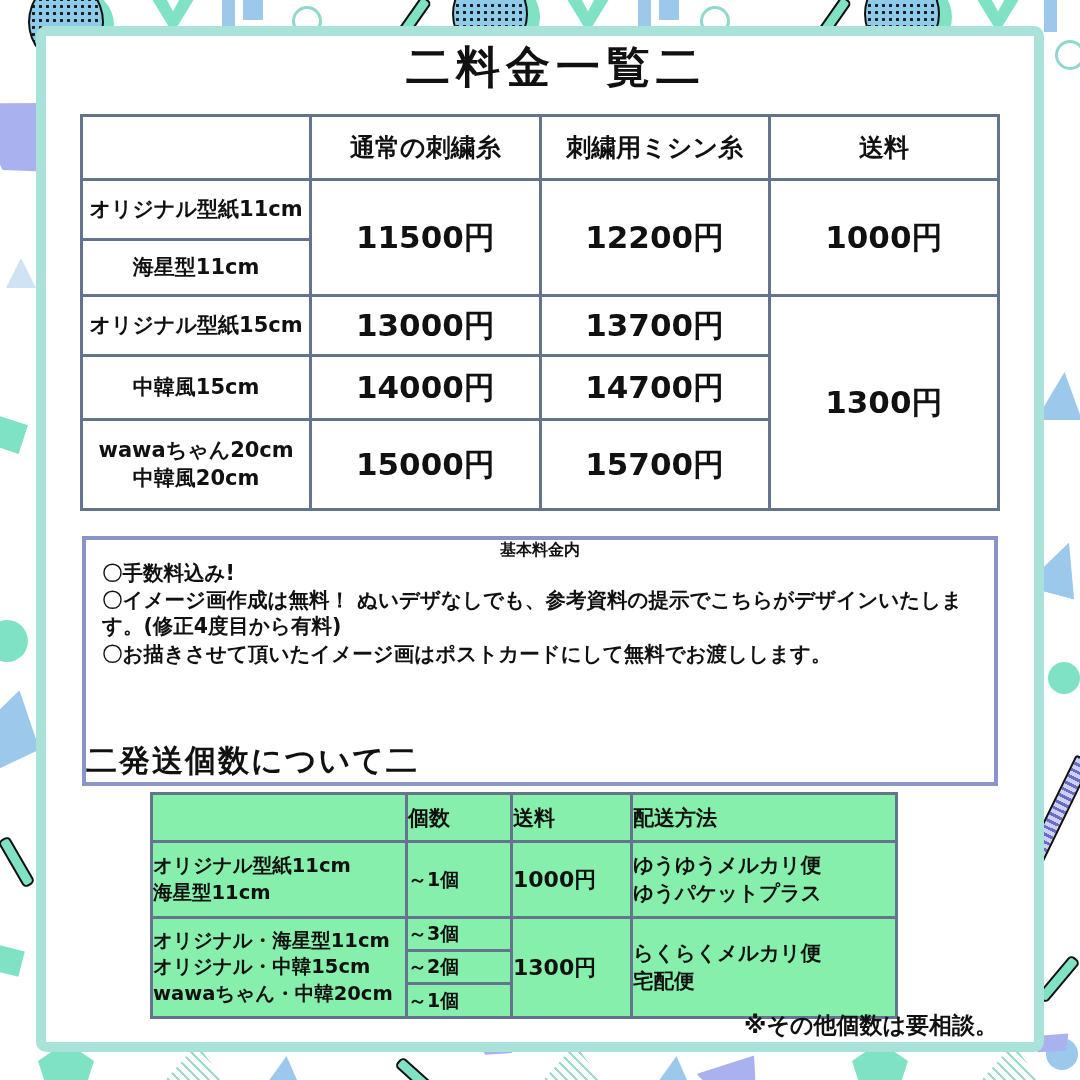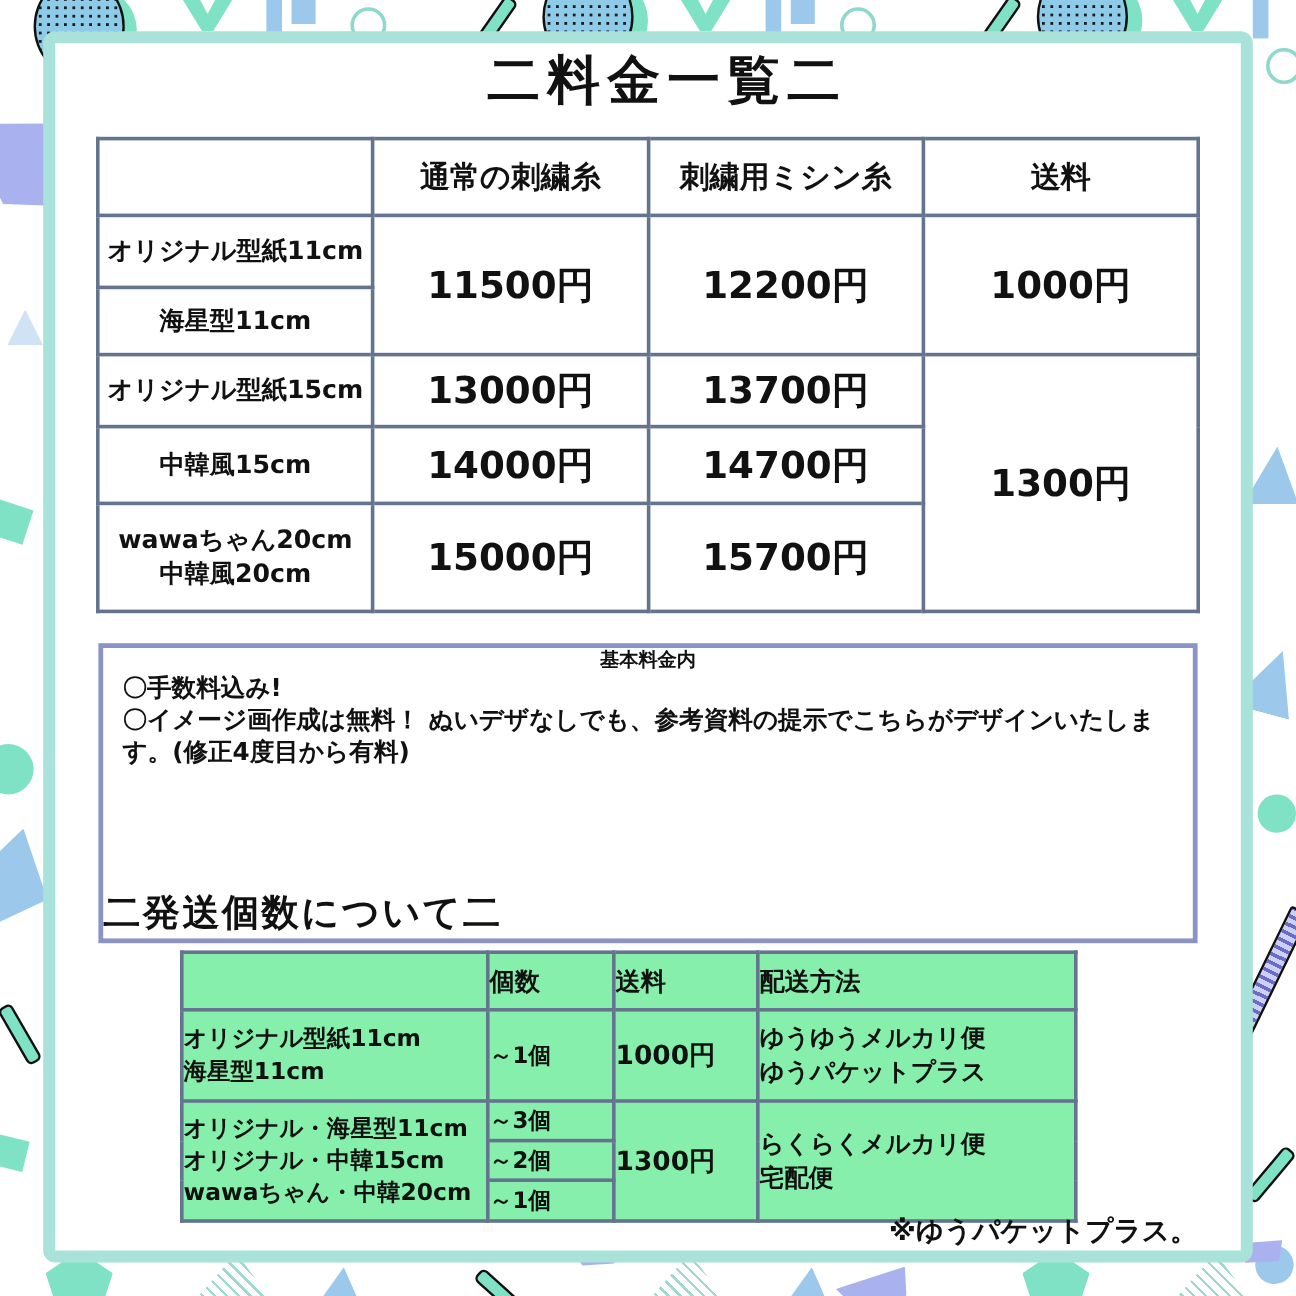--- a/index.html
+++ b/index.html
@@ -160,20 +160,21 @@
         <td class="price">15000円</td>
         <td class="price">15700円</td>
       </tr>
     </tbody>
       </table>
 
     <div class="notes">
       <div class="small">基本料金内</div>
       <div class="item">〇手数料込み!</div>
       <div class="item">〇イメージ画作成は無料！ ぬいデザなしでも、参考資料の提示でこちらがデザインいたします。(修正4度目から有料)</div>
+      <div class="item">〇お描きさせて頂いたイメージ画はポストカードにして無料でお渡しします。</div>
     </div>
 
     <div class="sec2-label">二発送個数について二</div>
 
     <table class="t2">
       <colgroup>
           <col style="width:255px">
           <col style="width:105px">
           <col style="width:120px">
           <col style="width:265px">
@@ -204,15 +205,15 @@
       </tr>
       <tr style="height:33px;">
         <td class="qty">～2個</td>
       </tr>
       <tr style="height:34px;">
         <td class="qty">～1個</td>
       </tr>
     </tbody>
       </table>
 
-    <div class="footnote">※ゆうパケットプラス。</div>
+    <div class="footnote">※その他個数は要相談。</div>
   </div>
 </div>
 
 </body></html>

